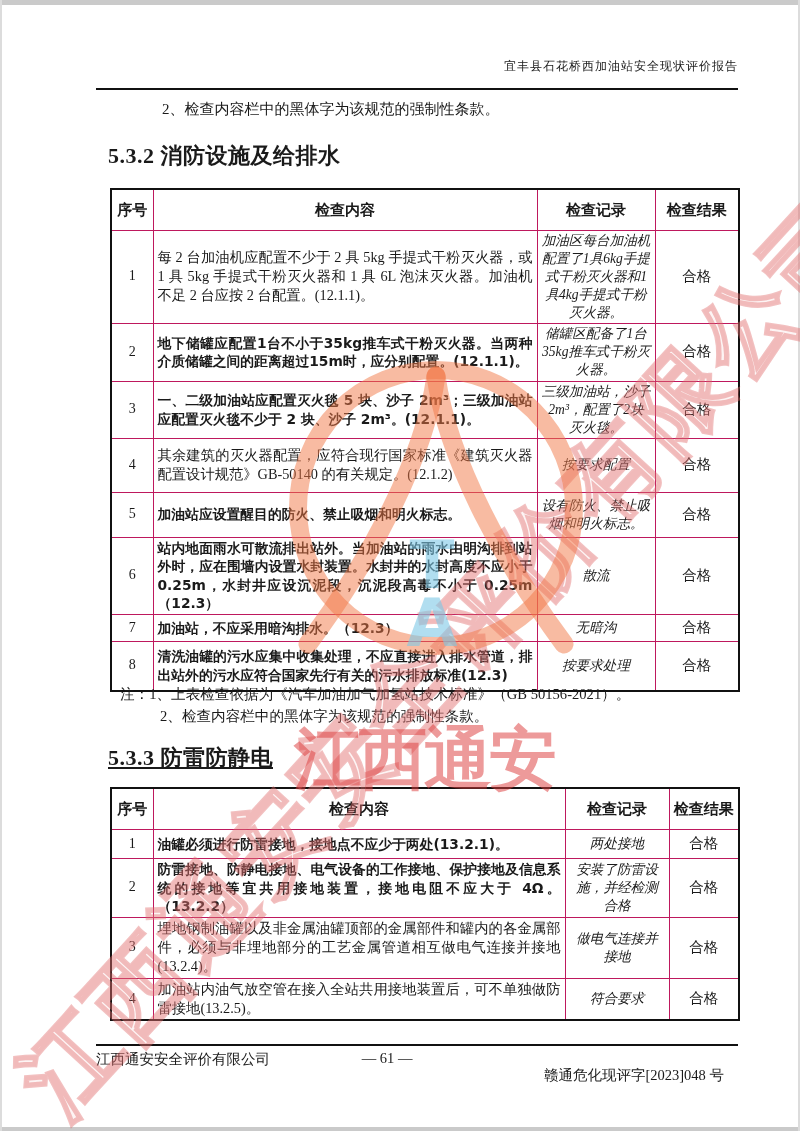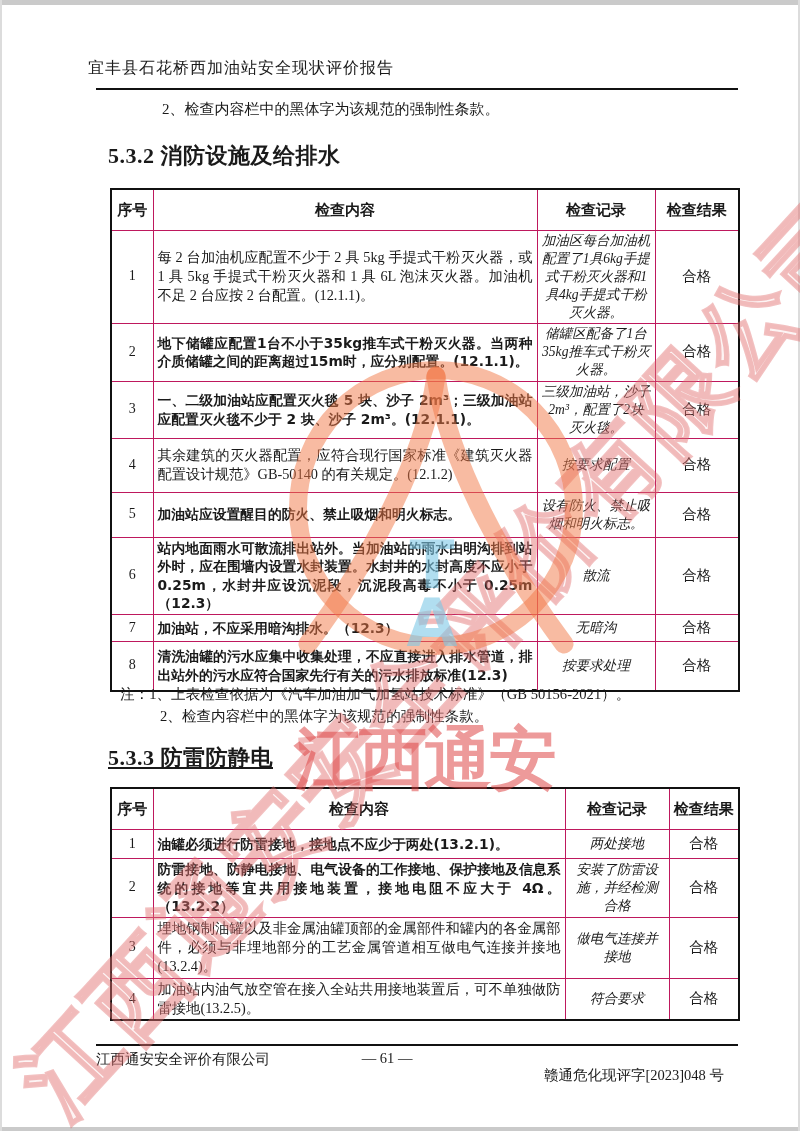--- a/index.html
+++ b/index.html
@@ -5,22 +5,22 @@
   html,body{margin:0;padding:0;background:#ffffff;}
   .page{
     position:relative;width:800px;height:1131px;overflow:hidden;background:#fff;
     font-family:"Liberation Serif","DejaVu Serif",serif;color:#1a1a1a;
   }
   .scan-edge{position:absolute;left:0;width:100%;background:#b8b8b8;opacity:.75;}
   .scan-edge.top{top:0;height:5px;}
   .scan-edge.bottom{bottom:0;height:4px;}
   .scan-edge-side{position:absolute;top:0;height:100%;width:2px;background:#dcdcdc;}
   .running-header{
-    position:absolute;top:58px;left:88px;width:642px;text-align:left;
-    font-size:16px;letter-spacing:1px;
+    position:absolute;top:58px;left:96px;width:642px;text-align:right;
+    font-size:12px;letter-spacing:1px;
   }
   .header-rule{position:absolute;top:88px;left:96px;width:642px;height:2px;background:#111;}
   .intro-note{position:absolute;top:100px;left:162px;margin:0;font-size:15px;}
   .section-heading{
     position:absolute;left:104px;margin:4px;font-size:22px;font-weight:700;
     font-family:"Liberation Serif","DejaVu Serif",serif;letter-spacing:.5px;text-align:center;
   }
   #heading-0{top:137px;}
   #heading-1{top:739px;text-decoration:underline;}
   table.insp{

